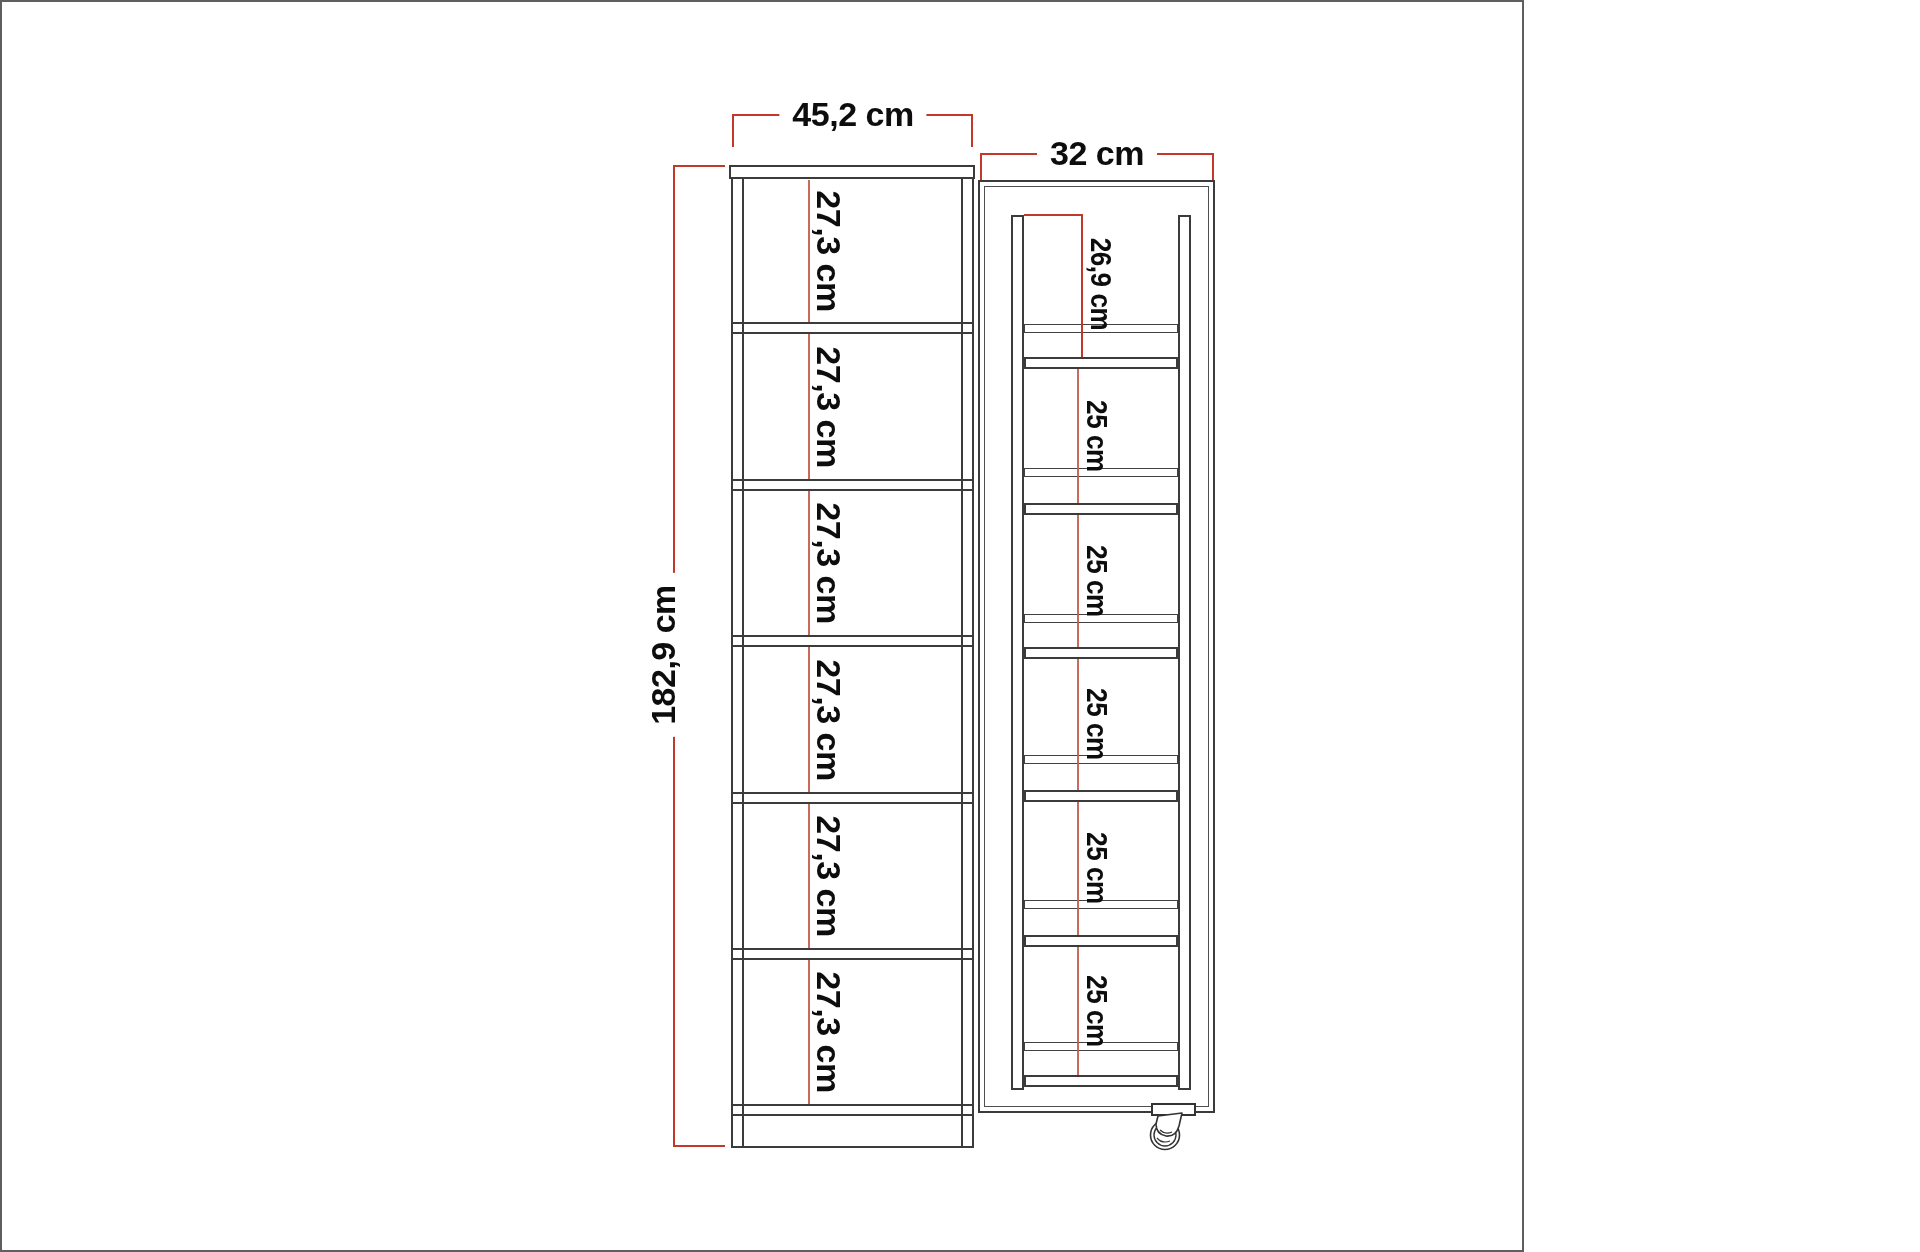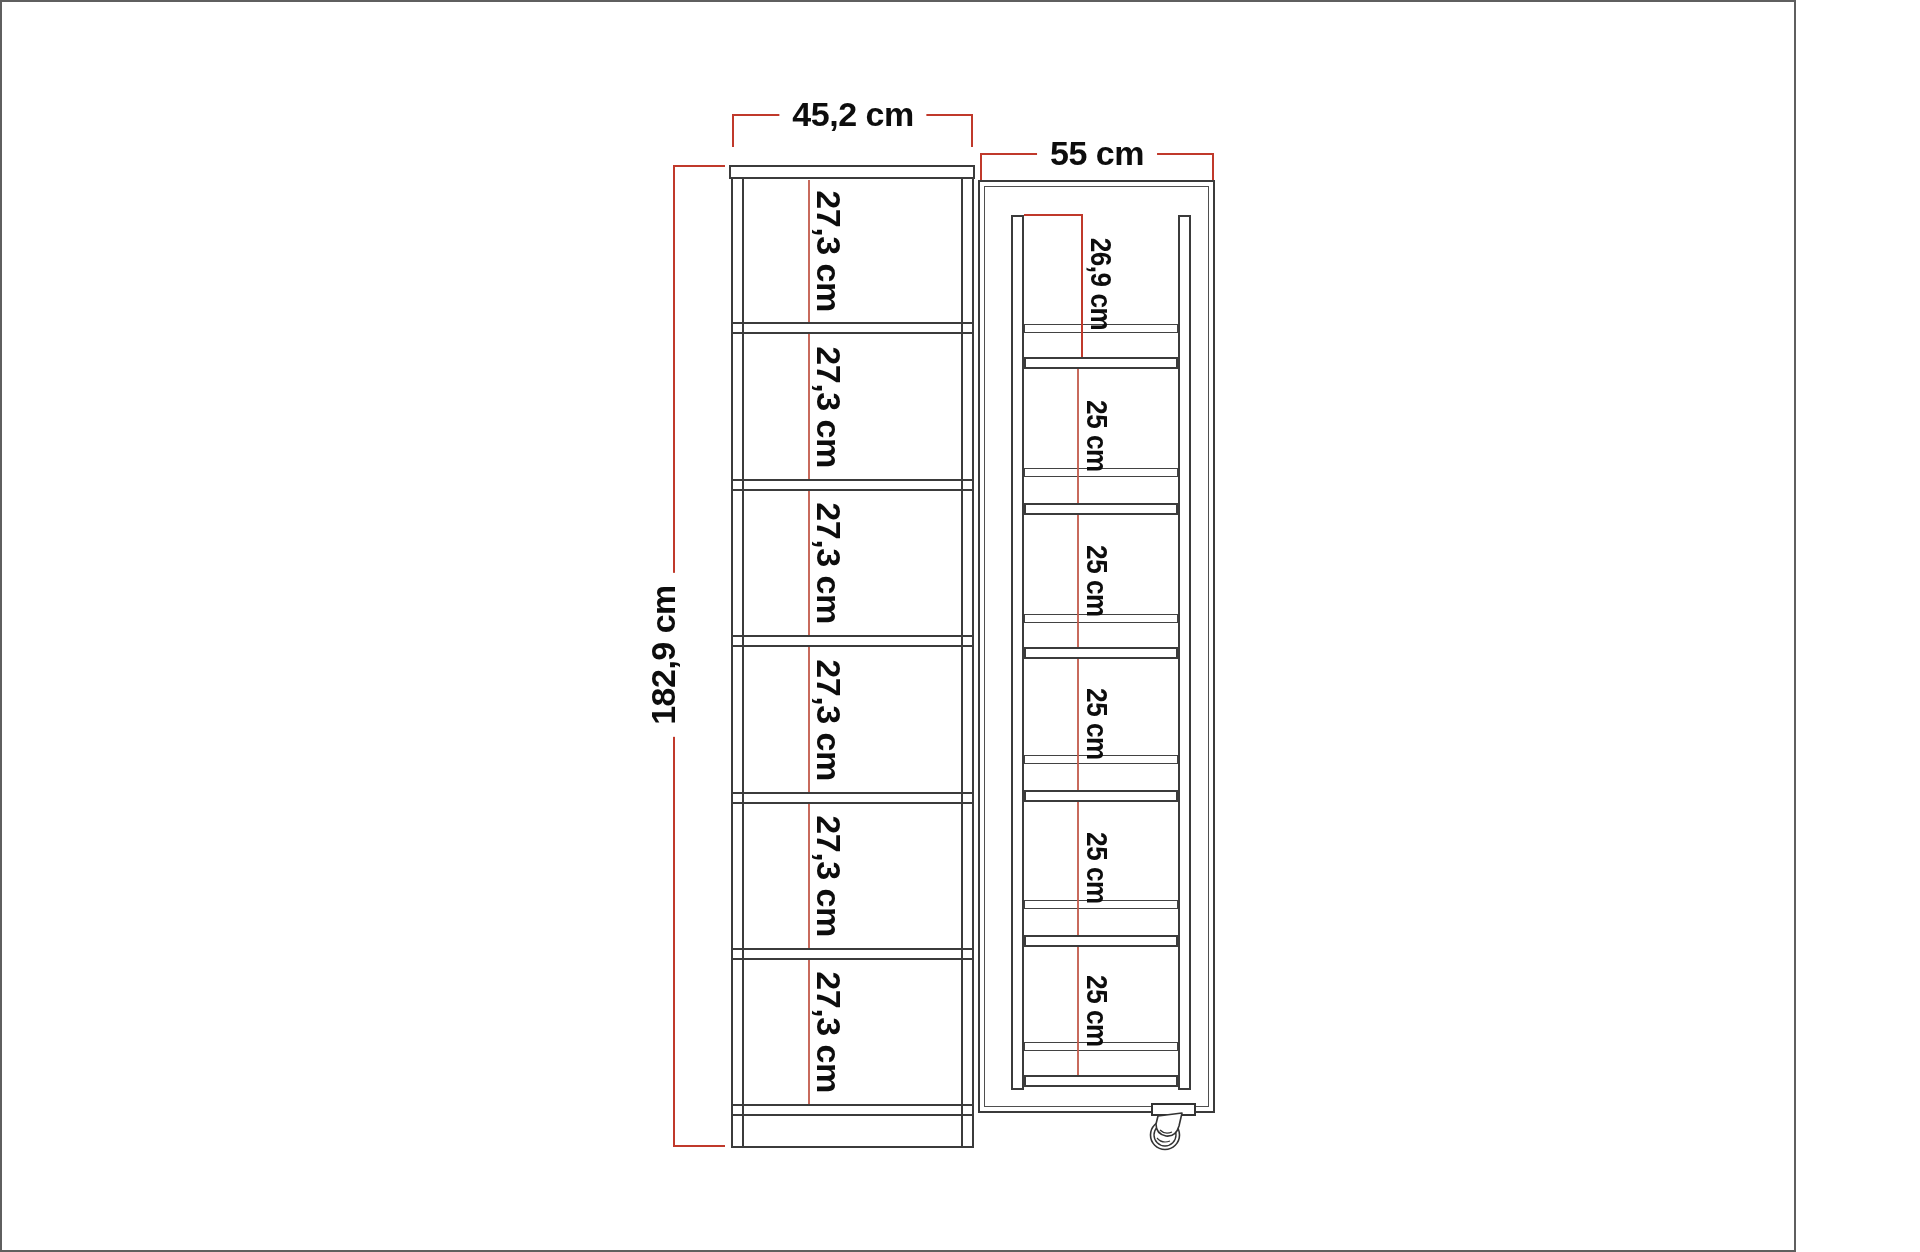--- a/index.html
+++ b/index.html
@@ -1,18 +1,18 @@
 <!DOCTYPE html>
 <html><head>
 <meta charset="utf-8">
 <style>
   html,body{margin:0;padding:0;background:#ffffff;}
   .canvas{
     position:relative;
-    width:1796px;height:1252px;
+    width:1524px;height:1252px;
     background:#ffffff;
     border:2px solid #5f5f5f;
     box-sizing:border-box;
     overflow:hidden;
     font-family:"Liberation Sans", sans-serif;
   }
   
   .abs{position:absolute;}
   .hl{position:absolute;background:#3b3b3b;}
   .vl{position:absolute;background:#3b3b3b;}
@@ -97,21 +97,21 @@
   <div class="rot-cw" style="left:827px;top:561px;">27,3 cm</div>
   <div class="rot-cw" style="left:827px;top:718px;">27,3 cm</div>
   <div class="rot-cw" style="left:827px;top:874px;">27,3 cm</div>
   <div class="rot-cw" style="left:827px;top:1030px;">27,3 cm</div>
 
   <div class="rot-ccw" style="left:661px;top:653px;">182,9 cm</div>
 
   <div class="hl dim" style="left:978px;top:151px;width:234px;height:2px;"></div>
   <div class="vl dim" style="left:978px;top:151px;width:2px;height:27px;"></div>
   <div class="vl dim" style="left:1210px;top:151px;width:2px;height:27px;"></div>
-  <div class="dimtext" style="left:1095px;top:152px;">55 cm</div>
+  <div class="dimtext" style="left:1095px;top:152px;">32 cm</div>
 
   <div class="board" style="left:976px;top:178px;width:237px;height:933px;"></div>
   <div class="board thin" style="left:982px;top:184px;width:225px;height:921px;"></div>
 
   <div class="board" style="left:1009px;top:213px;width:13px;height:875px;"></div>
   <div class="board" style="left:1176px;top:213px;width:13px;height:875px;"></div>
 
   <div class="slat-u" style="left:1022px;top:322px;width:154px;height:9px;"></div>
   <div class="board" style="left:1022px;top:355px;width:154px;height:12px;"></div>
   <div class="slat-u" style="left:1022px;top:466px;width:154px;height:9px;"></div>

